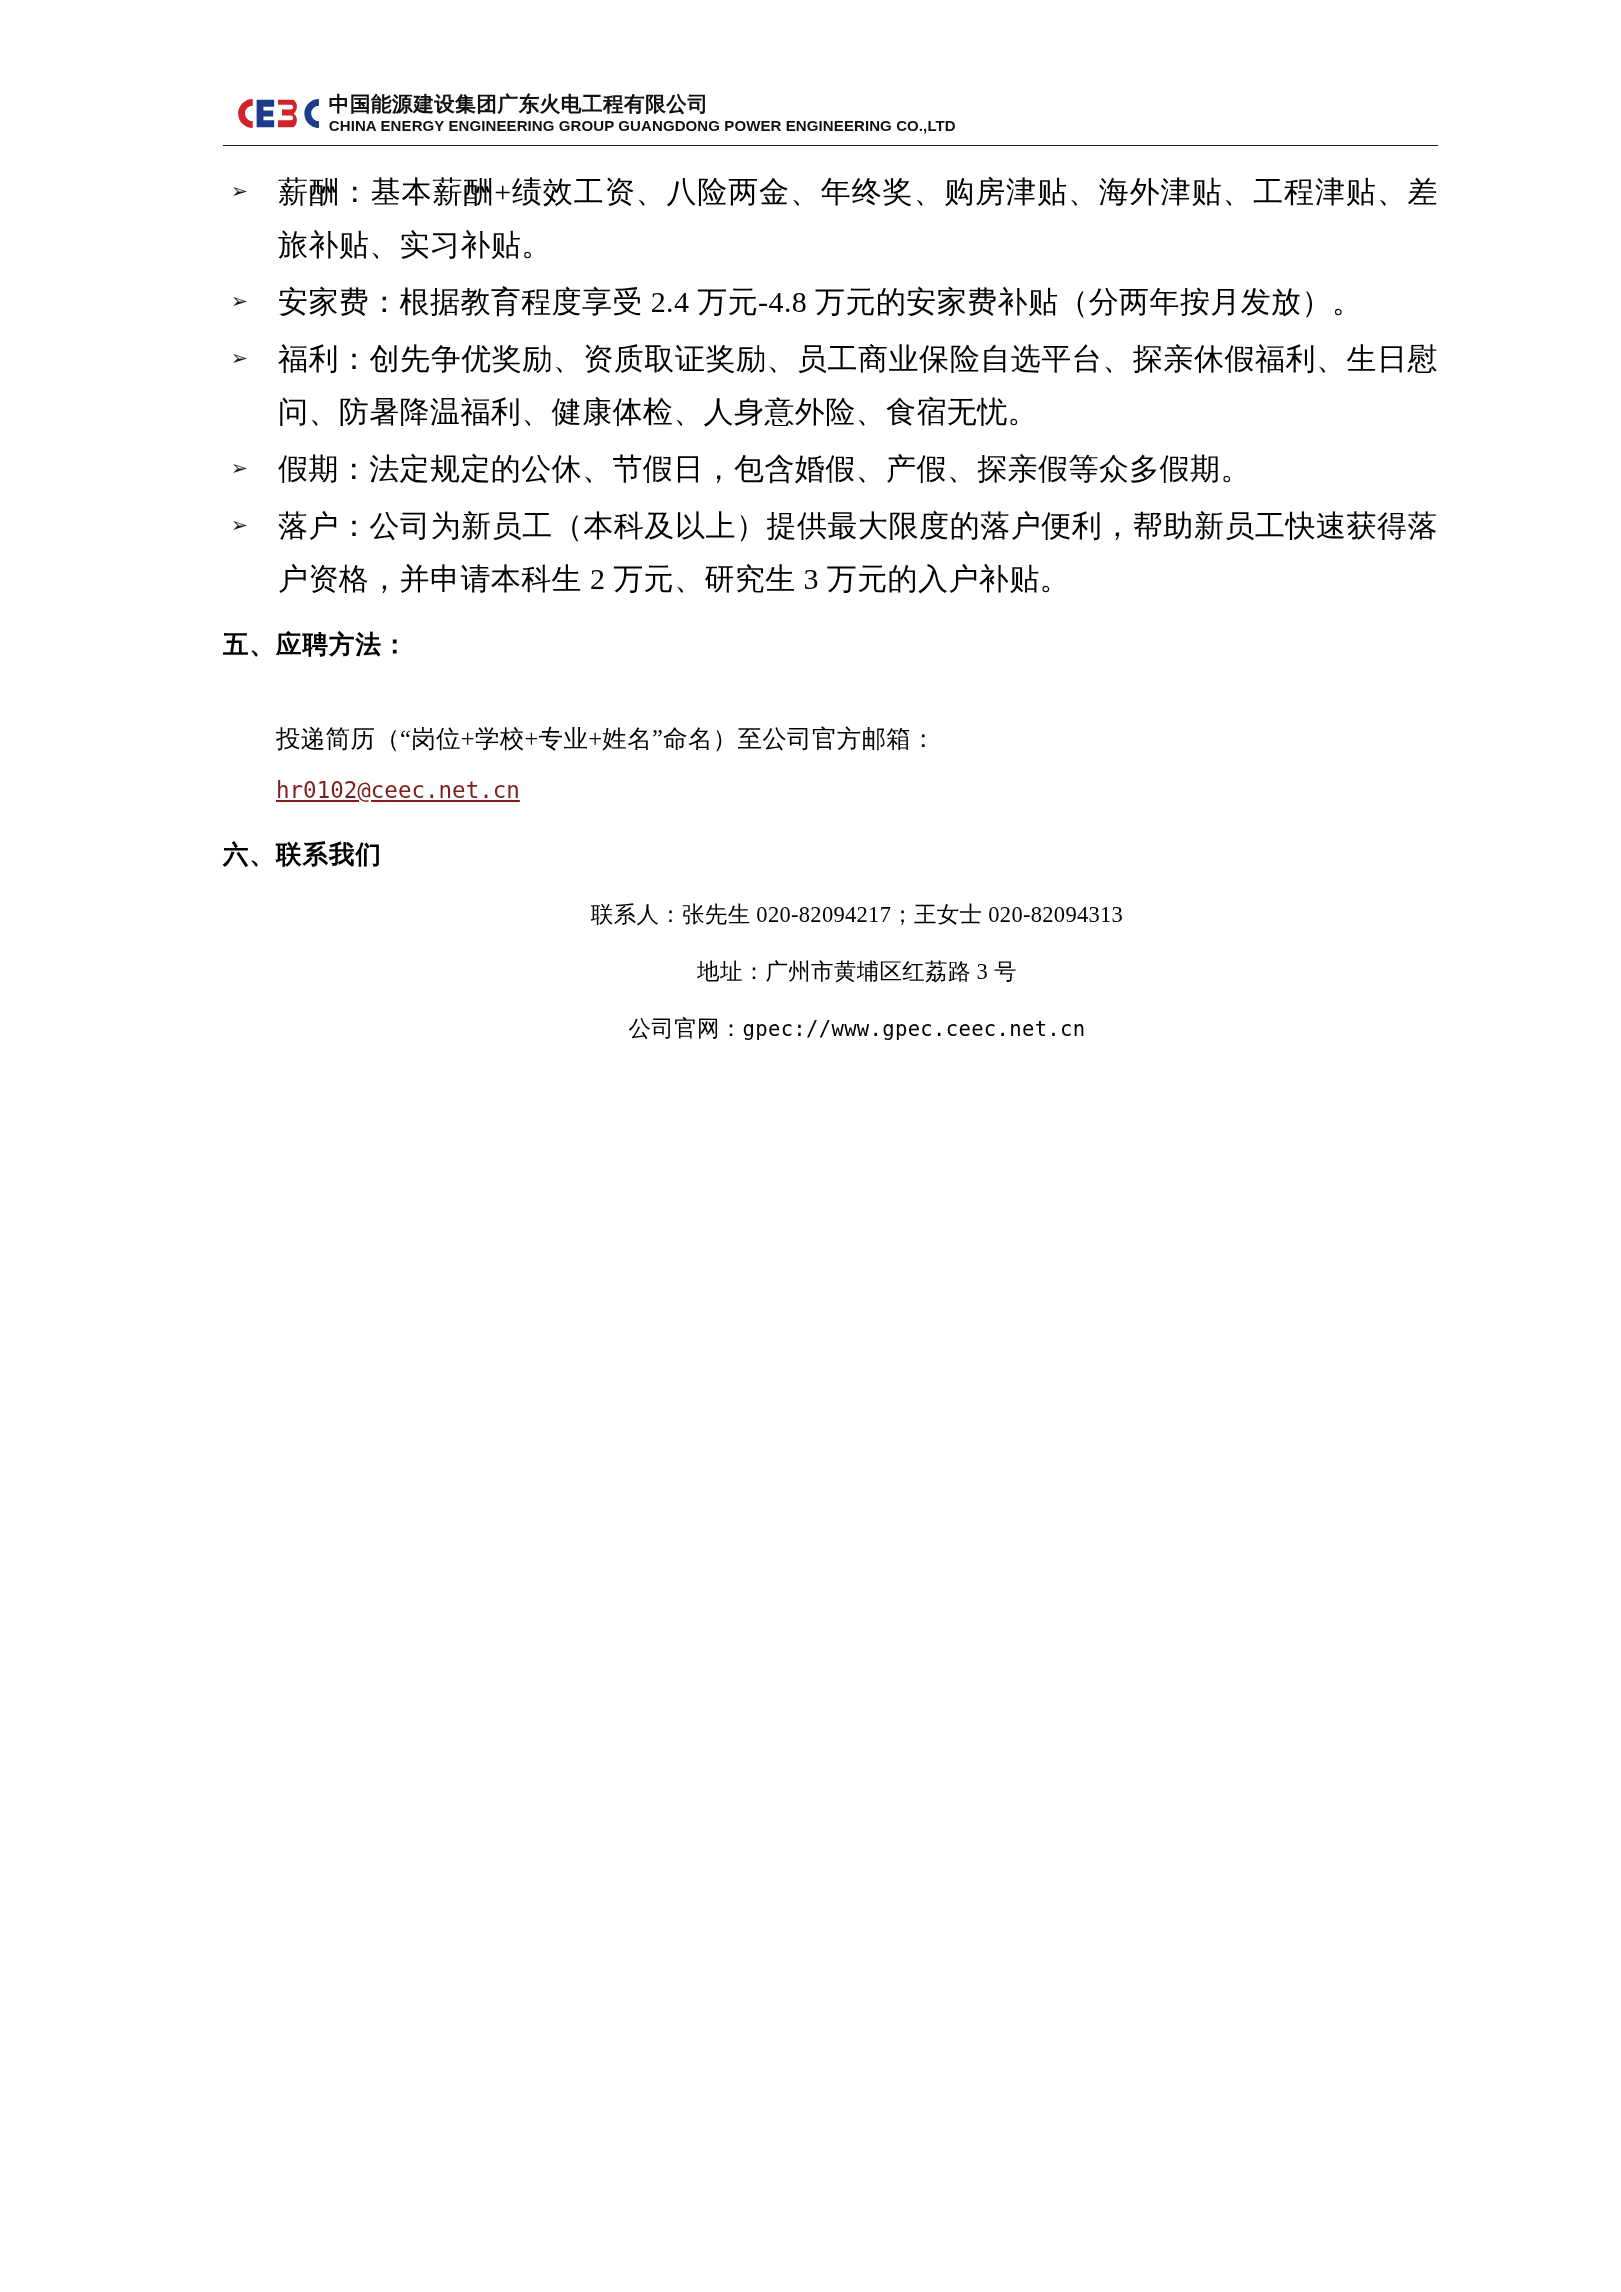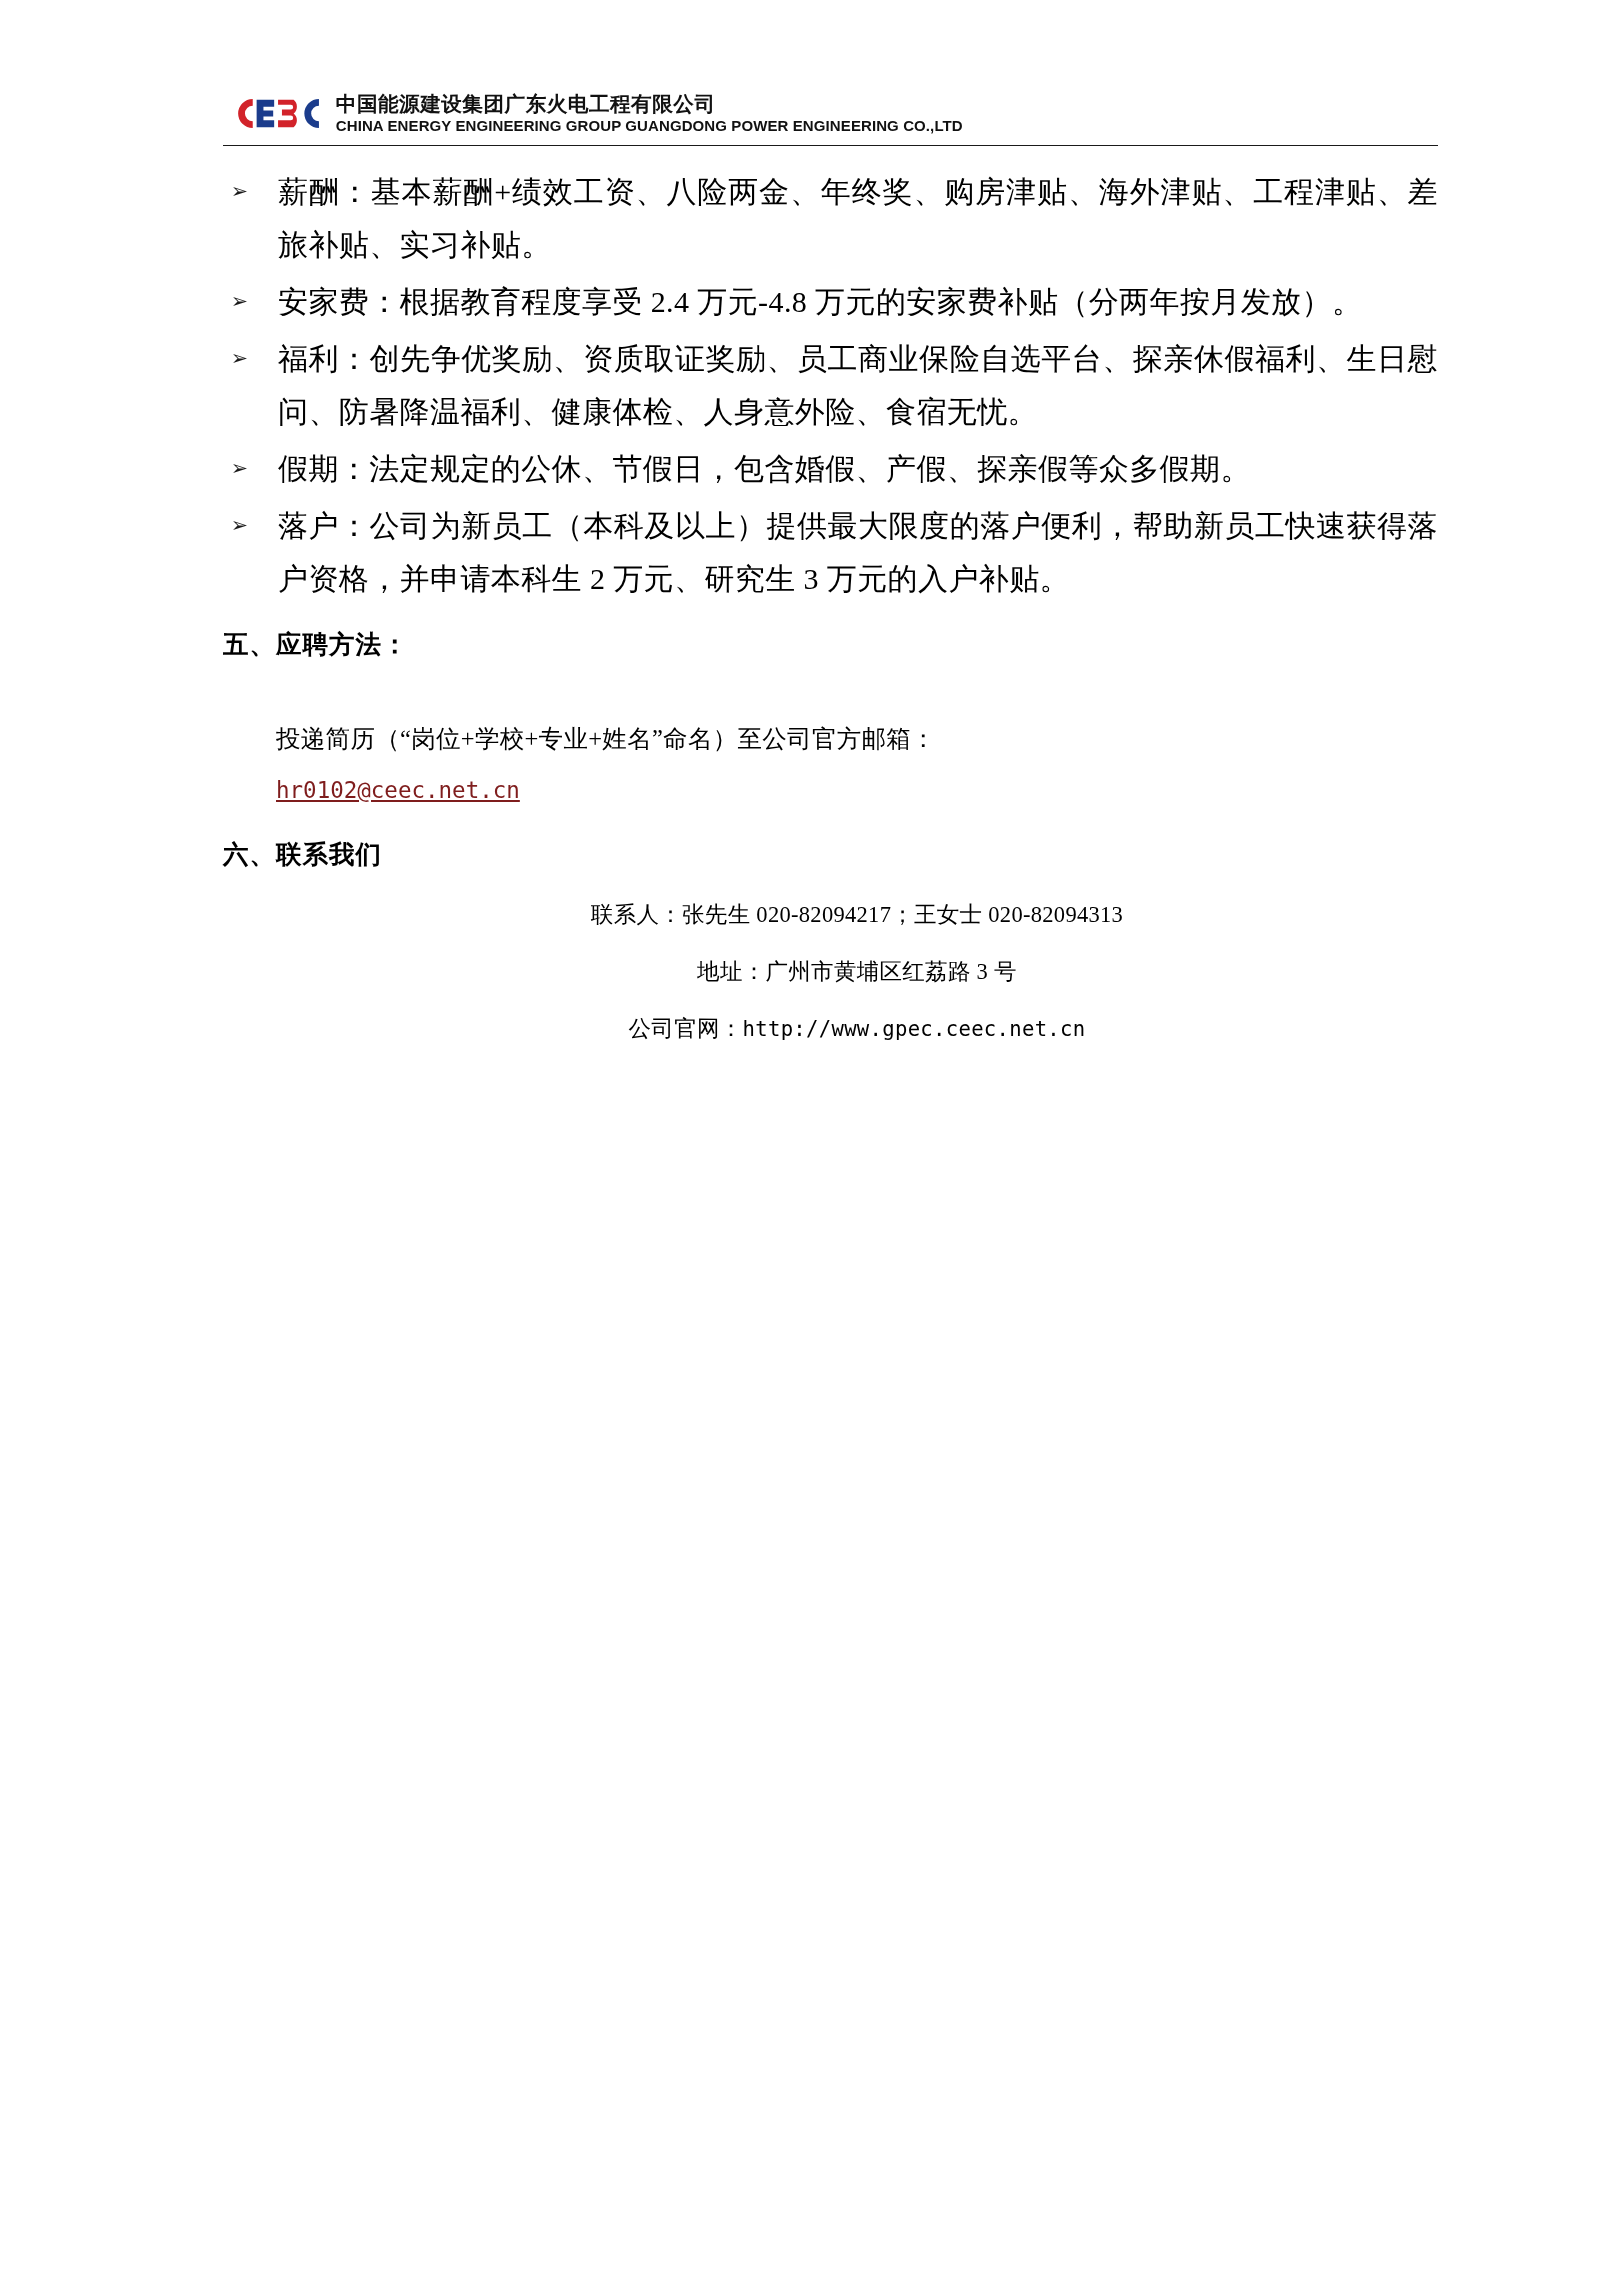--- a/index.html
+++ b/index.html
@@ -26,21 +26,21 @@
     position: absolute;
     left: 223px;
     top: 86px;
     width: 1215px;
   }
 
   
   .letterhead {
     display: flex;
     align-items: center;
-    gap: 9px;
+    gap: 2px;
     height: 55px;
     margin-left: 9.8px;
   }
   .logo-mark {
     display: flex;
     align-items: center;
     height: 39px;
   }
   .logo-svg { display:block; }
   .logo-text-block {
@@ -206,20 +206,20 @@
       <div class="contact-line">
         <span>联系人：</span><span class="nowrap">张先生 020-82094217；王女士  020-82094313</span>
       </div>
 
       <div class="contact-line">
         <span>地址：</span><span>广州市黄埔区红荔路 3 号</span>
       </div>
 
 
       <div class="contact-line">
-        <span>公司官网：</span><span class="mono">http://www.gpec.ceec.net.cn</span>
+        <span>公司官网：</span><span class="mono">gpec://www.gpec.ceec.net.cn</span>
       </div>
 
     </div>
 
   </div>
 </div>
 
 
 </body></html>

